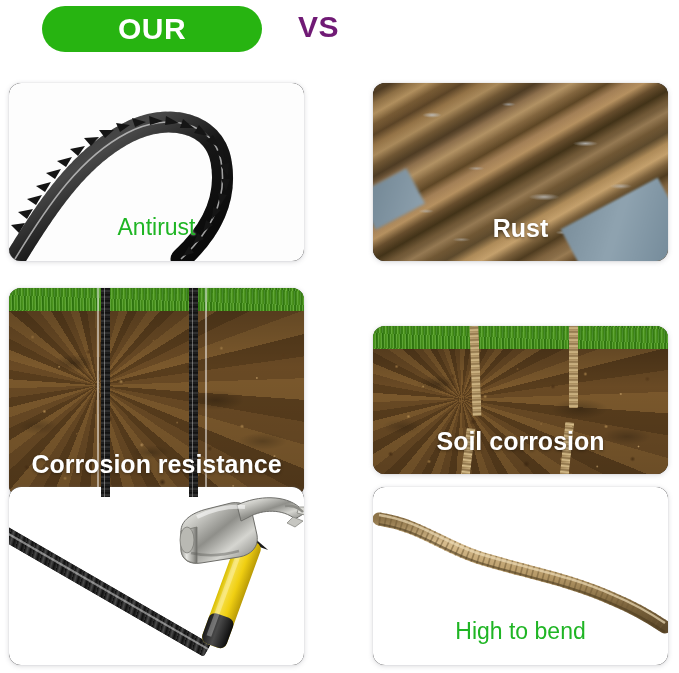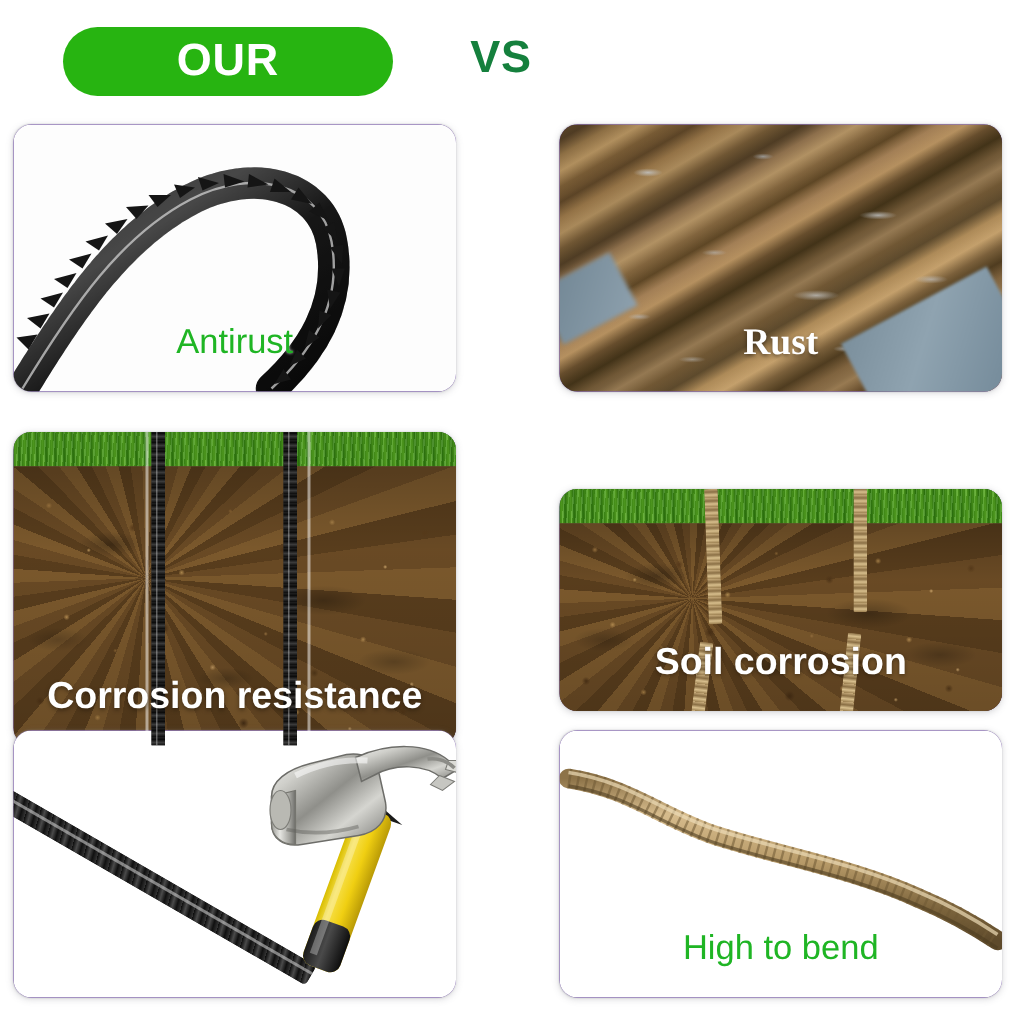--- a/index.html
+++ b/index.html
@@ -16,21 +16,21 @@
     position: relative;
     width: 679px;
     height: 673px;
     background: #ffffff;
   }
 
   
   #header {
     position: absolute;
     left: 0; top: 0;
-    width: 679px; height: 62px; margin-top: 12px;
+    width: 679px; height: 62px;
   }
 
   .pill {
     position: absolute;
     top: 6px;
     height: 46px;
     border-radius: 23px;
     background: #27b411;
     display: flex;
     align-items: center;
@@ -44,40 +44,40 @@
     font-size: 30px;
     font-weight: bold;
     letter-spacing: 0.5px;
     line-height: 1;
   }
 
   #vs-label {
     position: absolute;
     left: 298px; top: 10px;
     width: 72px;
-    text-align: center;
-    color: #15803d;
+    text-align: left;
+    color: #701a75;
     font-size: 30px;
     font-weight: bold;
     letter-spacing: 0.5px;
   }
 
   
   .card {
     position: absolute;
     border-radius: 12px;
     overflow: hidden;
-    background: #4c1d95;
+    background: #000000;
     box-shadow: 0 1px 5px rgba(120,120,130,0.30),
                 0 0 1px rgba(150,150,160,0.5);
   }
 
   
   .card-r1c1 { left: 9px;   top: 83px;  width: 295px; height: 178px; }
-  .card-r1c2 { left: 373px; top: 83px;  width: 295px; height: 178px; font-family: Liberation Serif, serif; }
+  .card-r1c2 { left: 373px; top: 83px;  width: 295px; height: 178px; }
   
   .card-r2c1 { left: 9px;   top: 288px; width: 295px; height: 209px; }
   .card-r2c2 { left: 373px; top: 288px; width: 295px; height: 148px; margin-top: 38px; }
   
   .card-r3c1 { left: 9px;   top: 487px; width: 295px; height: 178px; }
   .card-r3c2 { left: 373px; top: 487px; width: 295px; height: 178px; }
 
   .photo {
     position: absolute;
     inset: 0;

